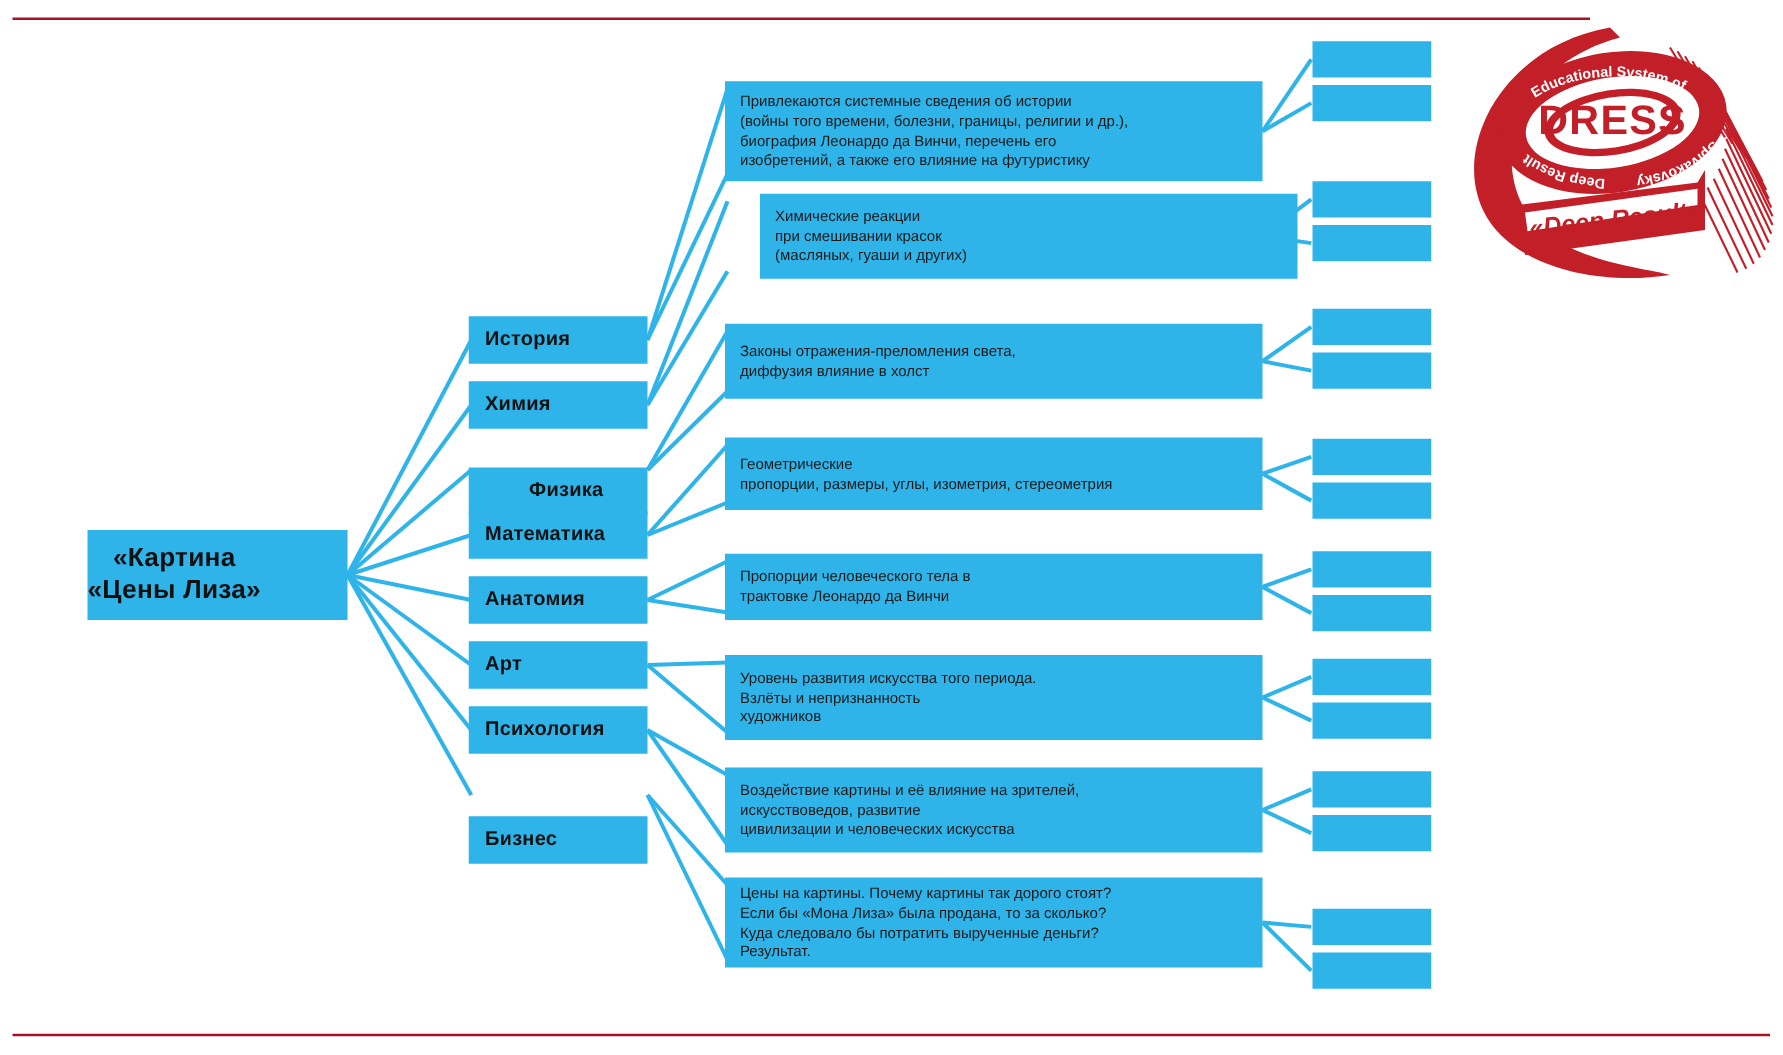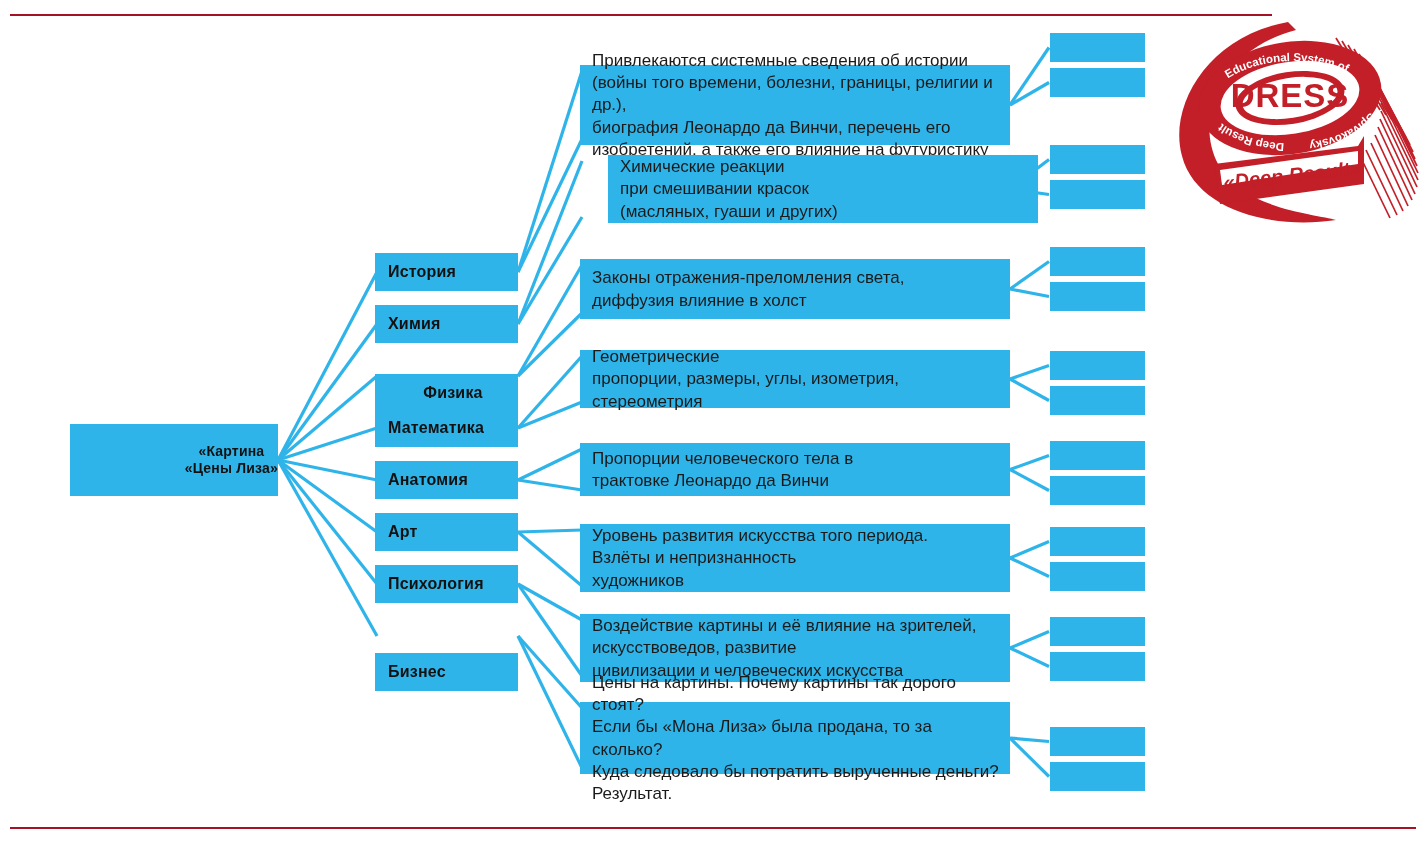--- a/index.html
+++ b/index.html
@@ -37,43 +37,43 @@
   .node {
     position: absolute;
     background: #2fb4e9;
     color: #111111;
   }
 
   
   #center-node {
     left: 70px; top: 424px;
     width: 208px; height: 72px;
-    display: flex; align-items: center; justify-content: flex-end;
+    display: flex; align-items: center; justify-content: flex-start;
     text-align: center;
-    font-size: 14px; font-weight: bold;
+    font-size: 21px; font-weight: bold;
     line-height: 1.18;
     letter-spacing: .2px;
   }
 
   
   .subject {
     left: 375px;
     width: 143px; height: 38px;
     display: flex; align-items: center;
     padding-left: 13px;
     font-size: 16px; font-weight: bold;
     letter-spacing: .2px;
   }
 
   
   .detail {
     left: 580px;
     width: 430px;
     padding: 9px 10px 8px 12px;
-    font-size: 17px;
+    font-size: 12px;
     line-height: 1.30;
     color: #1a1a1a;
     white-space: pre-line;
     display: flex;
     align-items: center;
   }
 
   
   .stub {
     left: 1050px;

